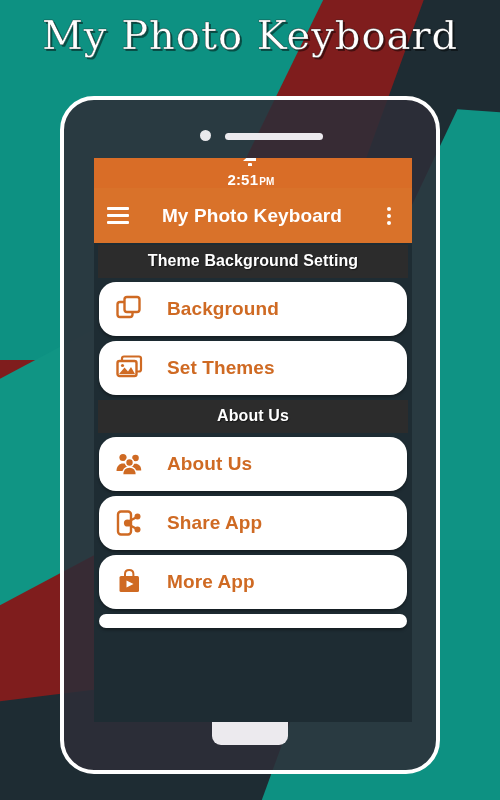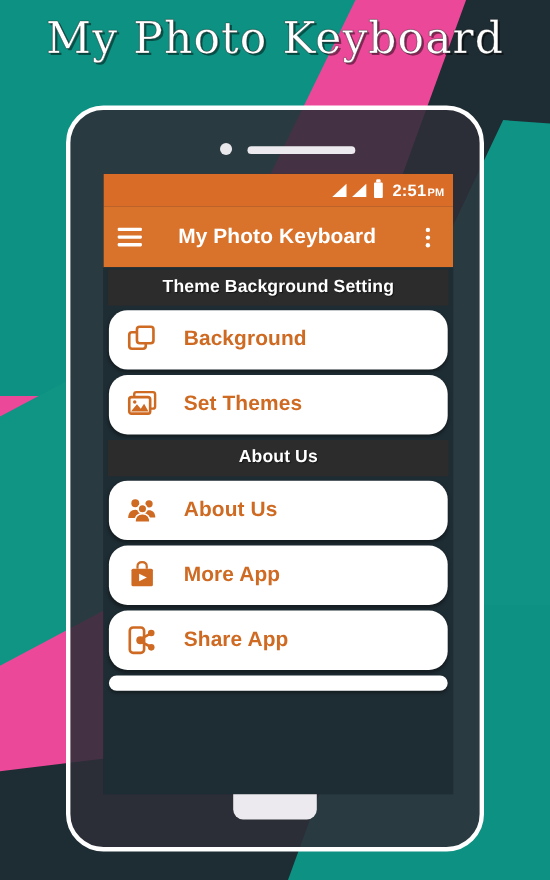--- a/index.html
+++ b/index.html
@@ -8,21 +8,21 @@
     width: 500px;
     height: 800px;
     overflow: hidden;
     font-family: "Liberation Sans", sans-serif;
   }
 
   #stage {
     position: relative;
     width: 500px;
     height: 800px;
-    background: #ec4899;
+    background: #7f1d1d;
     overflow: hidden;
   }
 
   
   .bg-layer { position: absolute; inset: 0; overflow: hidden; }
   .bg-shape { position: absolute; }
 
   .bg-teal-topleft {
     left: -180px; top: -60px;
     width: 430px; height: 420px;
@@ -125,20 +125,21 @@
 
   
   .statusbar {
     height: 30px;
     background: #d96d27;
     display: flex;
     align-items: center;
     justify-content: flex-end;
     padding-right: 8px;
     gap: 5px;
+    flex-direction: column;
   }
   .sig {
     width: 0; height: 0;
     border-style: solid;
     border-width: 0 0 12px 13px;
     border-color: transparent transparent #ffffff transparent;
   }
   .batt {
     position: relative;
     width: 8px; height: 14px;
@@ -340,40 +341,40 @@
               <path d="M7.5 26 C7.5 20.8 10.5 18 14.5 18 C18.5 18 21.5 20.8 21.5 26 Z" fill="#cf6a23" stroke="#ffffff" stroke-width="1.6"></path>
             </svg>
           </div>
           <div class="card-label">About Us</div>
         </div>
 
 
         <div class="card">
           <div class="card-icon">
             <svg width="30" height="30" viewBox="0 0 30 30">
-              <path d="M10 9 V7 C10 4.5 11.8 3 14.2 3 C16.6 3 18.4 4.5 18.4 7 V9" fill="none" stroke="#cf6a23" stroke-width="2"></path>
-              <rect x="4.5" y="9" width="19.5" height="16" rx="1.5" fill="#cf6a23"></rect>
-              <path d="M11.5 13.5 L18.5 17 L11.5 20.5 Z" fill="#ffffff"></path>
-            </svg>
-          </div>
-          <div class="card-label">More App</div>
-        </div>
-
-        <div class="card">
-          <div class="card-icon">
-            <svg width="30" height="30" viewBox="0 0 30 30">
               <rect x="3" y="3.5" width="13" height="23" rx="3" fill="none" stroke="#cf6a23" stroke-width="2.4"></rect>
               <circle cx="22.5" cy="8.5" r="3" fill="#cf6a23"></circle>
               <circle cx="22.5" cy="21.5" r="3" fill="#cf6a23"></circle>
               <circle cx="12.5" cy="15" r="3.6" fill="#cf6a23"></circle>
               <path d="M13.5 13.5 L21 9.5 M13.5 16.5 L21 20.5" stroke="#cf6a23" stroke-width="2.4" stroke-linecap="round"></path>
             </svg>
           </div>
           <div class="card-label">Share App</div>
         </div>
 
+        <div class="card">
+          <div class="card-icon">
+            <svg width="30" height="30" viewBox="0 0 30 30">
+              <path d="M10 9 V7 C10 4.5 11.8 3 14.2 3 C16.6 3 18.4 4.5 18.4 7 V9" fill="none" stroke="#cf6a23" stroke-width="2"></path>
+              <rect x="4.5" y="9" width="19.5" height="16" rx="1.5" fill="#cf6a23"></rect>
+              <path d="M11.5 13.5 L18.5 17 L11.5 20.5 Z" fill="#ffffff"></path>
+            </svg>
+          </div>
+          <div class="card-label">More App</div>
+        </div>
+
         <div class="card clipped"></div>
 
       </div>
     </div>
   </div>
 
 </div>
 
 </body></html>

